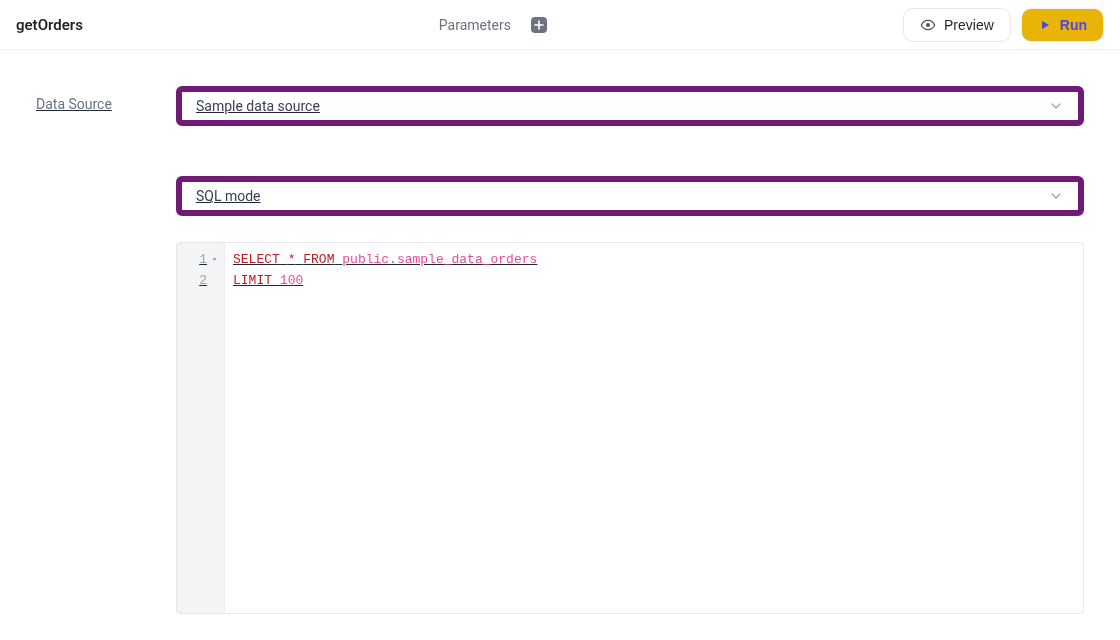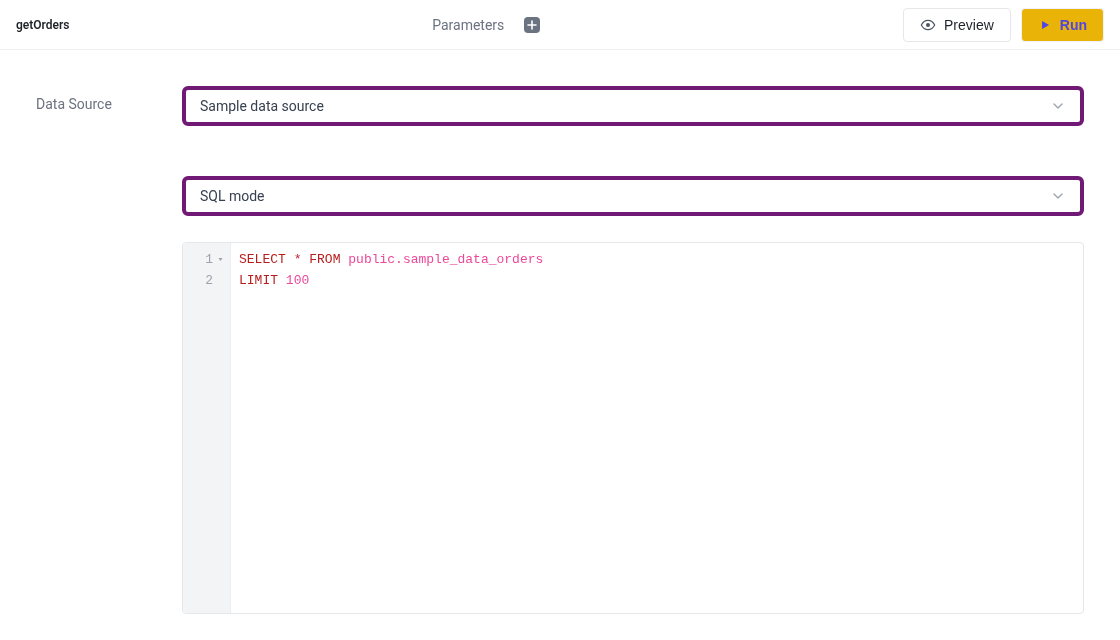--- a/index.html
+++ b/index.html
@@ -17,21 +17,21 @@
     .topbar {
       display: flex;
       align-items: center;
       height: 50px;
       padding: 0 16px;
       border-bottom: 1px solid #eef0f2;
     }
     .topbar .title {
       font-weight: 600;
       color: #1f2329;
-      font-size: 12px;
+      font-size: 15px;
     }
     .topbar .center {
       flex: 1;
       display: flex;
       justify-content: center;
       align-items: center;
       gap: 20px;
       color: #4b5563;
     }
     .topbar .center .params-label {
@@ -53,21 +53,21 @@
       display: flex;
       align-items: center;
       gap: 10px;
     }
     .btn {
       display: inline-flex;
       align-items: center;
       gap: 8px;
       height: 34px;
       padding: 0 16px;
-      border-radius: 4px;
+      border-radius: 10px;
       font-size: 14px;
       font-weight: 500;
       cursor: pointer;
       border: 1px solid #e5e7eb;
       background: #ffffff;
       color: #1f2329;
     }
     .btn.run {
       background: #eab308;
       border-color: #eef2ff;
@@ -76,39 +76,40 @@
     }
     .btn svg { display: block; }
 
     
     .content {
       padding: 36px 36px 0 36px;
     }
     .row {
       display: flex;
       align-items: flex-start;
-      gap: 24px;
+      gap: 18px;
       margin-bottom: 22px;
+      text-decoration: underline;
     }
     .side-label {
       width: 122px;
       padding-top: 10px;
       color: #6b7280;
       font-size: 14px;
     }
     .field-col {
       flex: 1;
       min-width: 0;
     }
 
     
     .select {
       height: 40px;
       width: 100%;
-      border: 4px solid #701a75;
+      border: 6px solid #701a75;
       border-radius: 6px;
       background: #ffffff;
       display: flex;
       align-items: center;
       padding: 0 14px;
       color: #374151;
       font-size: 14px;
       justify-content: space-between;
       cursor: pointer;
     }

